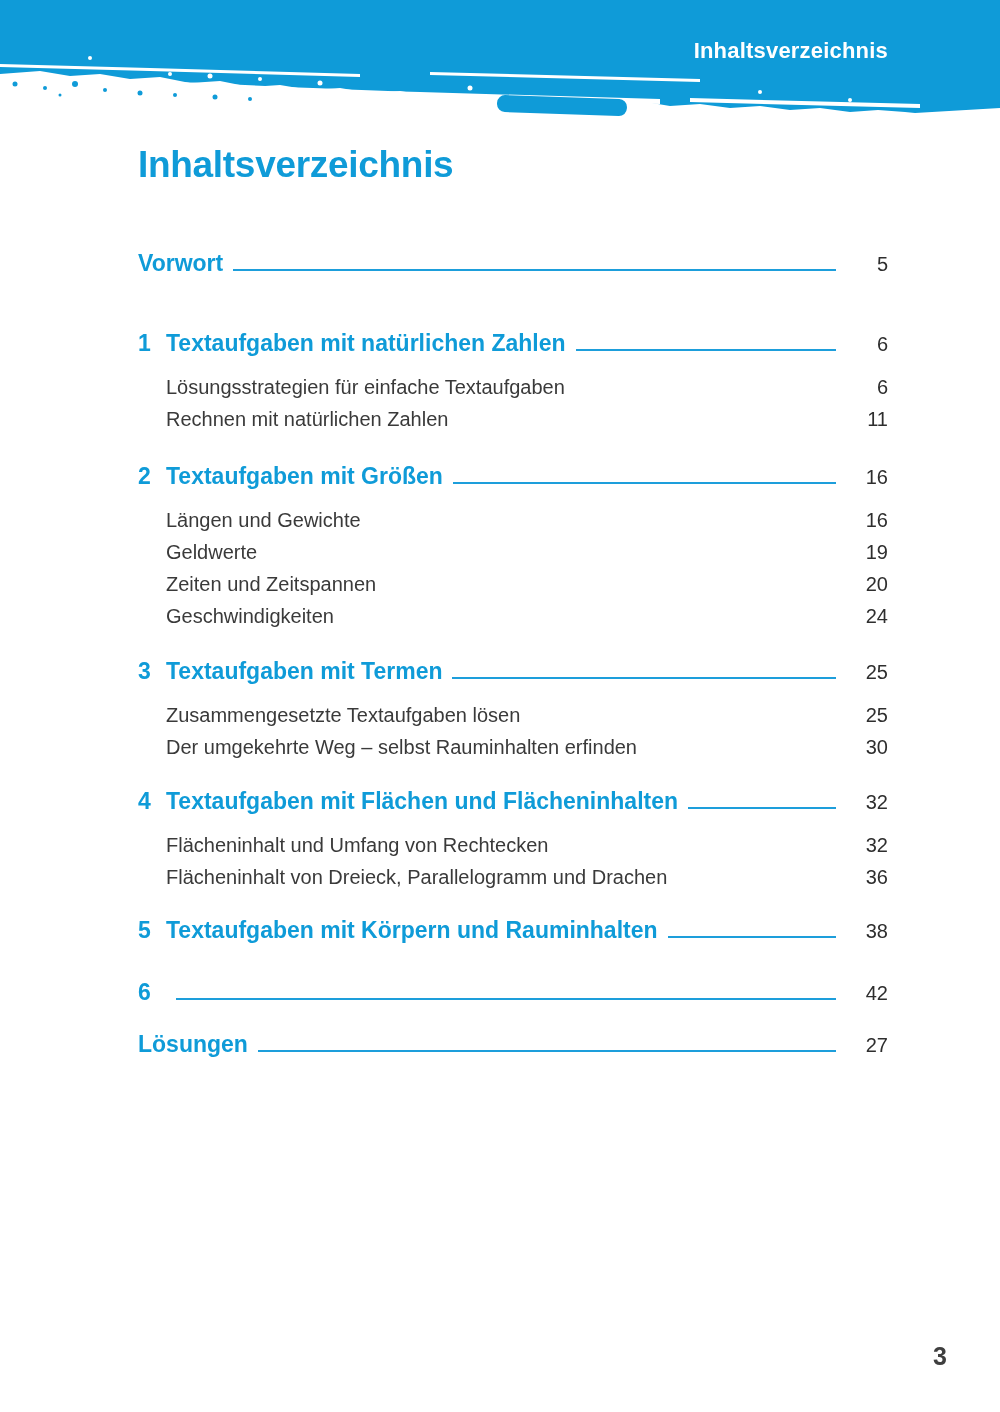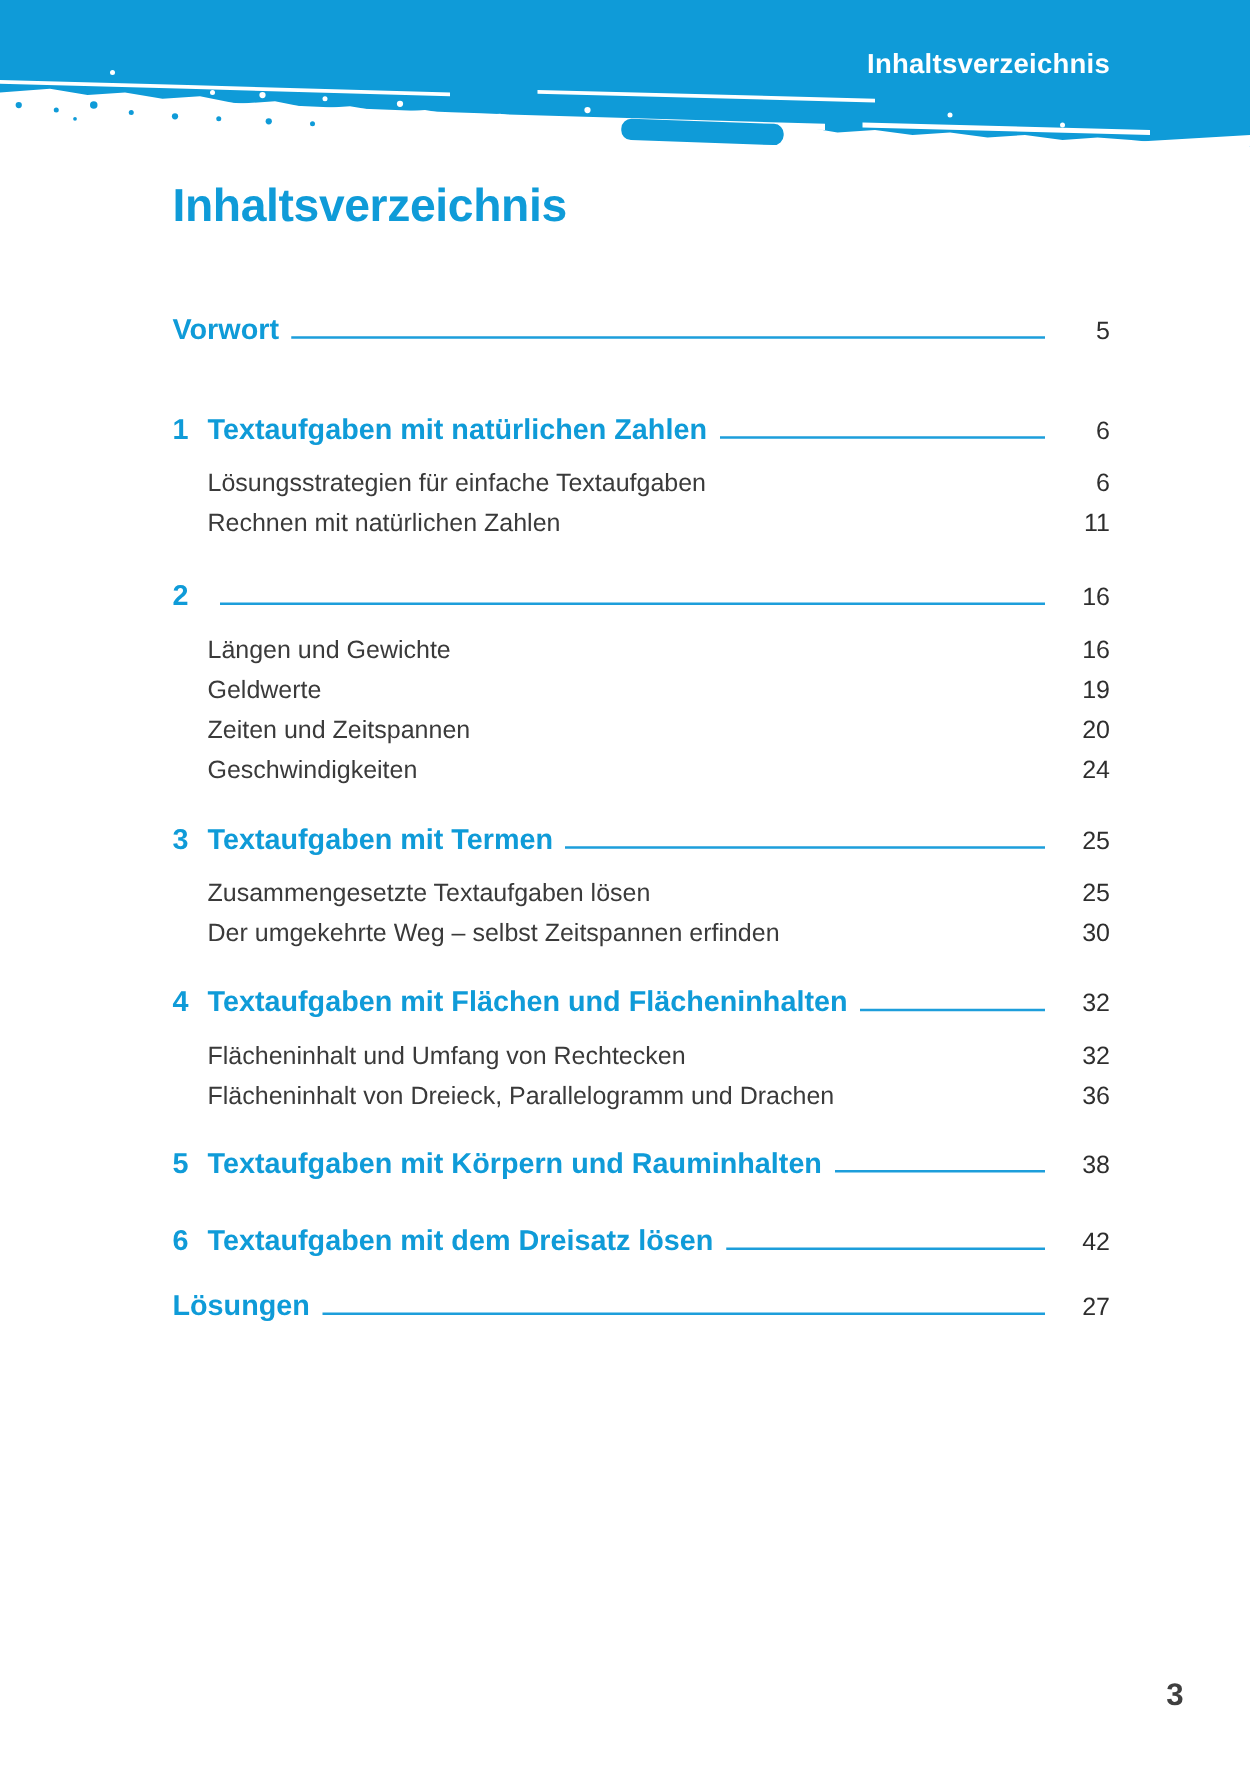--- a/index.html
+++ b/index.html
@@ -101,20 +101,21 @@
     <span class="pg">6</span>
   </div>
   <div class="row sub">
     <span class="lbl">Rechnen mit natürlichen Zahlen</span>
     <span class="leader" style="border-bottom:none;"></span>
     <span class="pg">11</span>
   </div>
 
   <div class="row head" style="margin-top:33px;">
     <span class="num">2</span>
+    <span class="lbl">Textaufgaben mit Größen</span>
     <span class="leader"></span>
     <span class="pg">16</span>
   </div>
   <div class="row sub">
     <span class="lbl">Längen und Gewichte</span>
     <span class="leader" style="border-bottom:none;"></span>
     <span class="pg">16</span>
   </div>
   <div class="row sub">
     <span class="lbl">Geldwerte</span>
@@ -137,21 +138,21 @@
     <span class="lbl">Textaufgaben mit Termen</span>
     <span class="leader"></span>
     <span class="pg">25</span>
   </div>
   <div class="row sub">
     <span class="lbl">Zusammengesetzte Textaufgaben lösen</span>
     <span class="leader" style="border-bottom:none;"></span>
     <span class="pg">25</span>
   </div>
   <div class="row sub">
-    <span class="lbl">Der umgekehrte Weg – selbst Zeitspannen erfinden</span>
+    <span class="lbl">Der umgekehrte Weg – selbst Rauminhalten erfinden</span>
     <span class="leader" style="border-bottom:none;"></span>
     <span class="pg">30</span>
   </div>
 
   <div class="row head" style="margin-top:30px;">
     <span class="num">4</span>
     <span class="lbl">Textaufgaben mit Flächen und Flächeninhalten</span>
     <span class="leader"></span>
     <span class="pg">32</span>
   </div>
@@ -168,21 +169,20 @@
 
   <div class="row head" style="margin-top:29px;">
     <span class="num">5</span>
     <span class="lbl">Textaufgaben mit Körpern und Rauminhalten</span>
     <span class="leader"></span>
     <span class="pg">38</span>
   </div>
 
   <div class="row head" style="margin-top:26px;">
     <span class="num">6</span>
-    <span class="lbl">Textaufgaben mit dem Dreisatz lösen</span>
     <span class="leader"></span>
     <span class="pg">42</span>
   </div>
 
   <div class="row head" style="margin-top:16px;">
     <span class="lbl">Lösungen</span>
     <span class="leader"></span>
     <span class="pg">27</span>
   </div>
 

